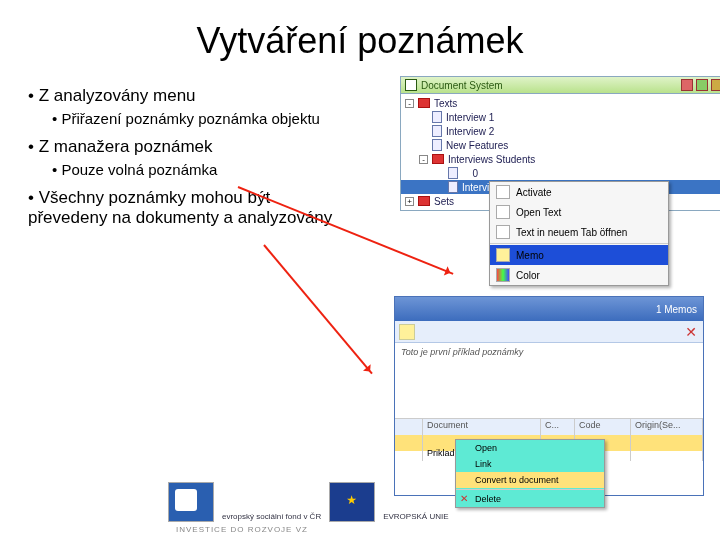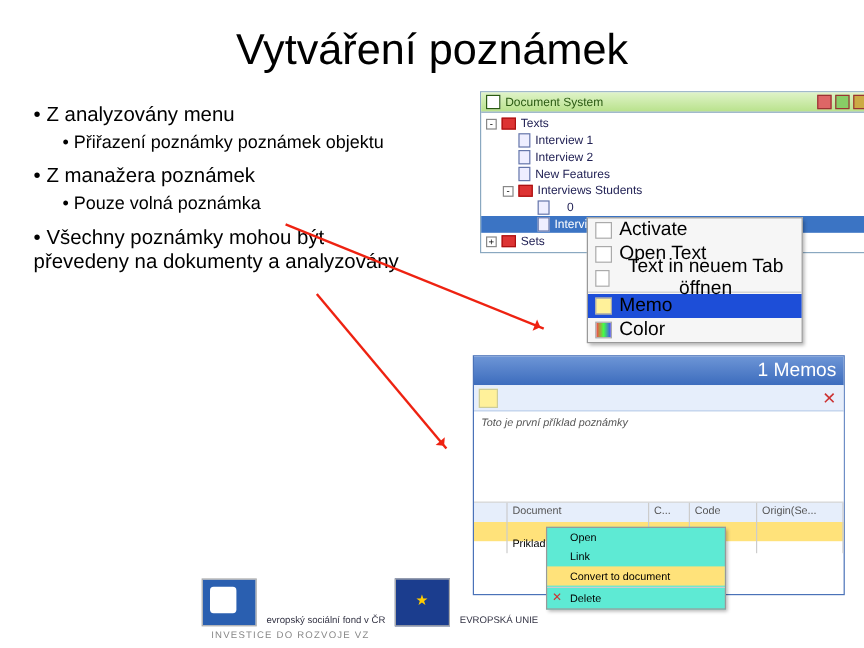--- a/index.html
+++ b/index.html
@@ -65,21 +65,21 @@
   .tree-row .num { width: 16px; text-align: right; color:#225; }
   .sel { background: #3b74c4; color: #fff !important; }
   .sel .txt, .sel .num { color: #fff; }
   .ind1 { padding-left: 18px; }
   .ind2 { padding-left: 34px; }
 
   
   .ctx {
     position: absolute; top: 104px; left: 88px;
     width: 180px; background:#f6f6f6;
-    border: 1px solid #999; font-size: 16px;
+    border: 1px solid #999; font-size: 10px;
     box-shadow: 2px 2px 3px rgba(0,0,0,.3);
     text-align: center;
   }
   .ctx-row {
     display: flex; align-items: center; height: 20px;
     padding: 0 6px; gap: 6px;
   }
   .ctx-row .ci {
     width: 14px; height: 14px; border: 1px solid #aaa;
     background: #fff;
@@ -93,21 +93,21 @@
   
   .memomgr {
     position: absolute; top: 296px; left: 394px;
     width: 310px; height: 200px;
     border: 1px solid #4a72b8; background:#fff; font-size: 10px;
   }
   .mm-title {
     background: linear-gradient(#6d95d6,#3c6cbd);
     height: 22px; color:#fff; display:flex;
     align-items:center; justify-content:flex-end;
-    padding: 12px 6px; font-size:16px; gap: 8px;
+    padding: 12px 6px; font-size:10px; gap: 8px;
   }
   .mm-tool {
     background:#e6eefb; height: 22px;
     border-bottom: 1px solid #b4c8e6;
     display:flex; align-items:center; padding: 0 4px;
   }
   .mm-tool .ti {
     width: 16px; height: 16px; background:#fff19a;
     border: 1px solid #cc9; margin-right:4px;
   }
@@ -196,21 +196,21 @@
   }
 </style>
 </head>
 <body>
 
 <div class="title">Vytváření poznámek</div>
 
 <div class="content">
   <div class="left">
     <div class="b1">Z analyzovány menu</div>
-    <div class="b2">Přiřazení poznámky poznámek objektu</div>
+    <div class="b2">Přiřazení poznámky poznámka objektu</div>
     <div class="b1">Z manažera poznámek</div>
     <div class="b2">Pouze volná poznámka</div>
     <div class="b1">Všechny poznámky mohou být převedeny na dokumenty a analyzovány</div>
   </div>
 
   <div class="right">
     <div class="docsys">
       <div class="docsys-hdr">
         <div class="lbl">
           <span class="doc-icon"></span>

